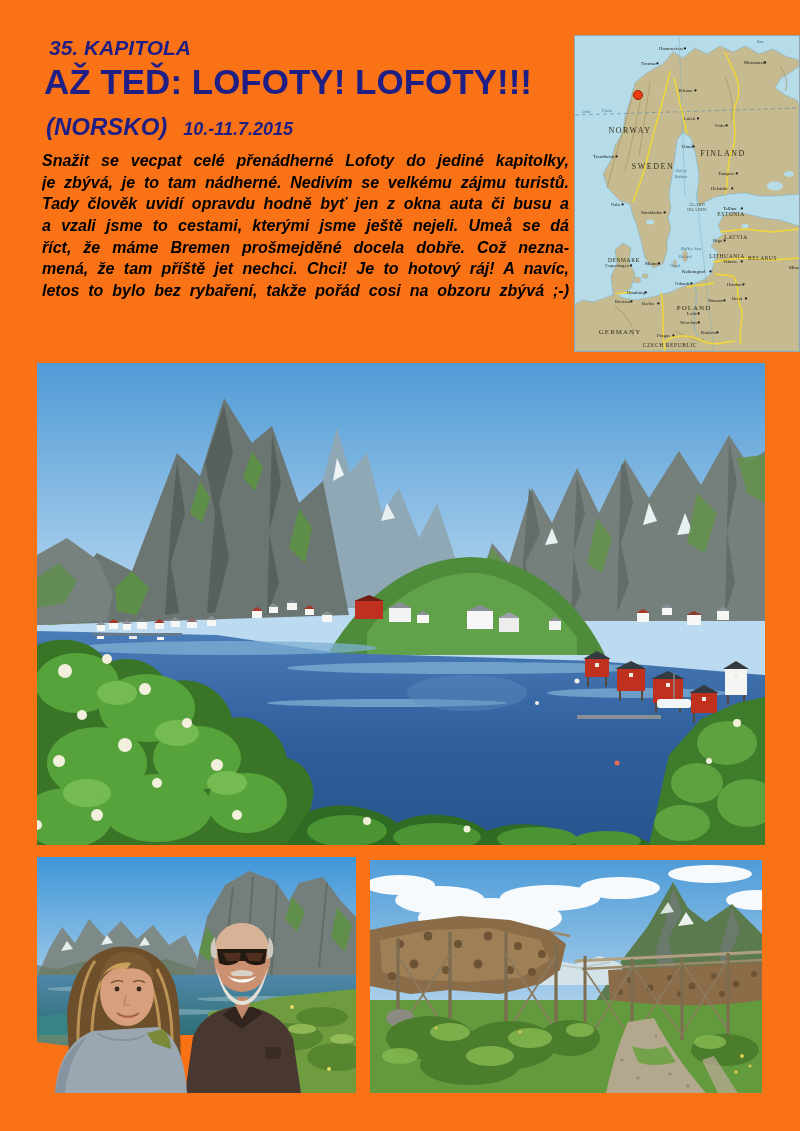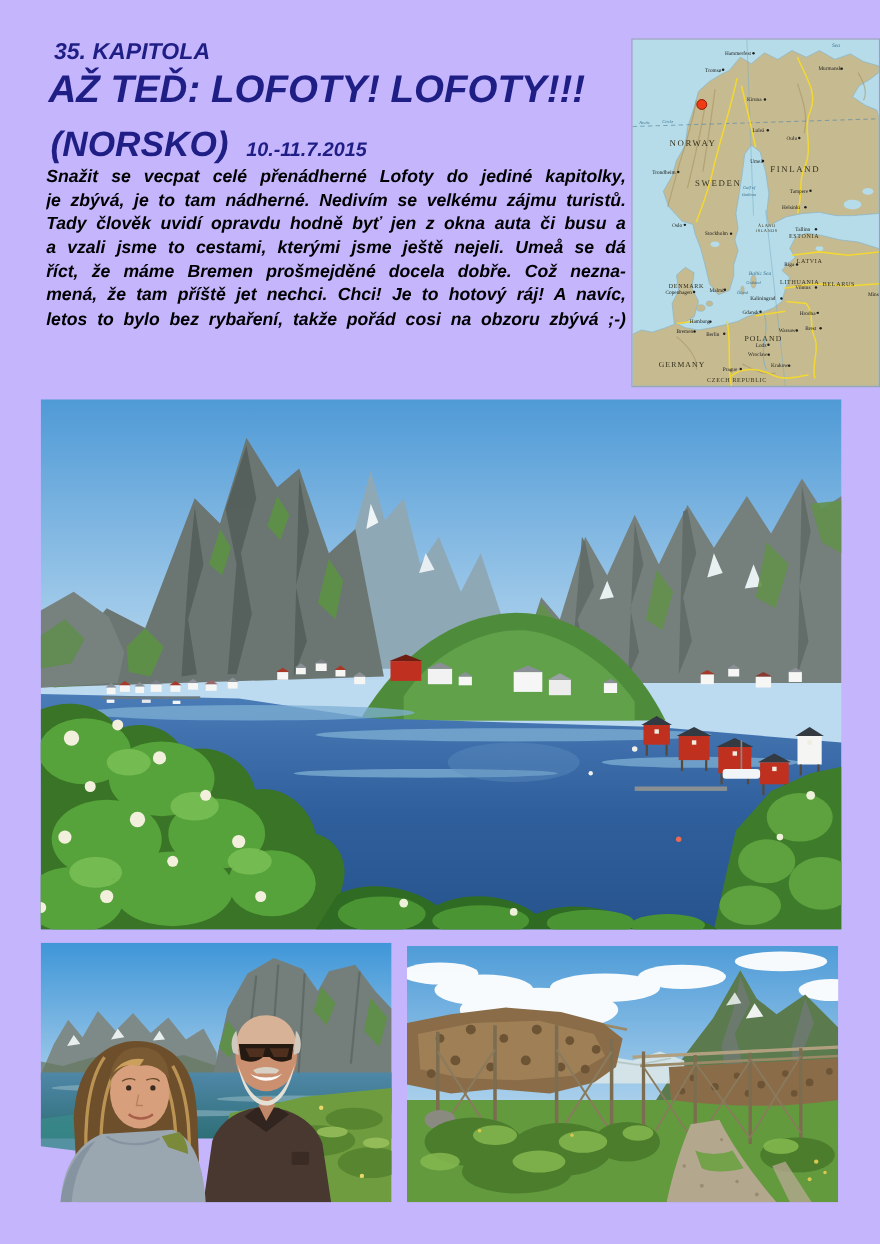--- a/index.html
+++ b/index.html
@@ -1,22 +1,22 @@
 <!DOCTYPE html>
 <html><head>
 <meta charset="utf-8">
 <style>
   html,body{margin:0;padding:0;background:#ffffff;}
-  #page{position:relative;width:800px;height:1131px;background:#c4b5fd;overflow:hidden;
+  #page{position:relative;width:800px;height:1131px;background:#f97316;overflow:hidden;
         font-family:"Liberation Sans",sans-serif;}
   .navy{color:#1e1e85;}
   #chapter{position:absolute;left:49px;top:36px;font-size:21px;font-weight:bold;font-style:italic;}
-  #title{position:absolute;left:44px;top:62px;font-size:35px;font-weight:bold;font-style:italic;white-space:nowrap;}
+  #title{position:absolute;left:44px;top:62px;font-size:35px;font-weight:bold;white-space:nowrap;}
   #subline{position:absolute;left:46px;top:113px;font-style:italic;font-weight:bold;white-space:nowrap;}
-  #country{font-size:32px;text-align:right;}
+  #country{font-size:24px;text-align:right;}
   #dates{font-size:18px;margin-left:16px;}
   #intro{position:absolute;left:42px;top:150px;width:527px;font-weight:bold;font-size:16px;
          color:#000;font-style:italic;}
   #intro .pline{height:21.7px;line-height:21.7px;overflow:hidden;text-align:justify;word-spacing:-0.3px;}
   #intro .pline::after{content:"";display:inline-block;width:100%;}
   #mapbox{position:absolute;left:574px;top:35px;width:224px;height:315px;border:1px solid #93a7ae;box-sizing:content-box;}
   #photo-main{position:absolute;left:37px;top:363px;width:728px;height:482px;}
   #photo-selfie{position:absolute;left:37px;top:857px;width:319px;height:236px;}
   #photo-racks{position:absolute;left:370px;top:860px;width:392px;height:233px;}
   svg{display:block;}

